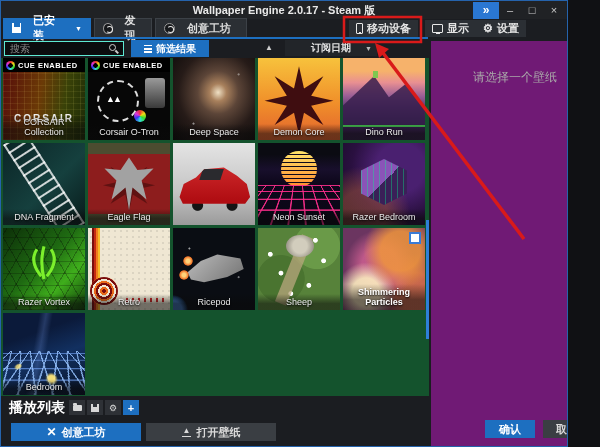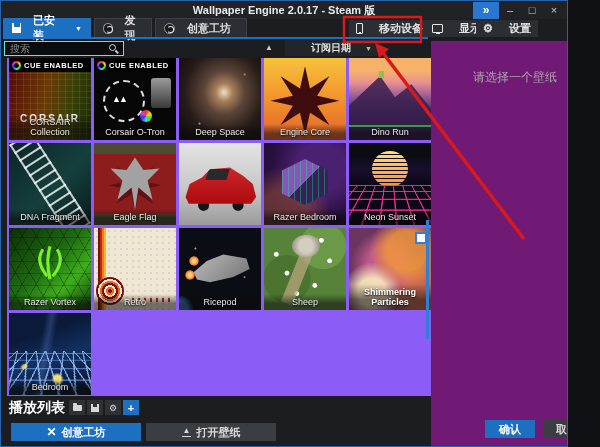--- a/index.html
+++ b/index.html
@@ -19,21 +19,21 @@
   .tabrow { position:absolute; left:2px; top:17px; height:19px; width:596px; }
   .tab { position:absolute; top:0; height:19px; display:flex; align-items:center; gap:12px; padding:0 8px;
          background:#2b2f34; border:1px solid #3c4147; border-bottom:none; color:#dcdcdc; font-size:11px; font-weight:bold; cursor:pointer; }
   .tab.active { background:#1d6fc0; border-color:#1d6fc0; color:#fff; }
   .tab-underline { position:absolute; left:2px; top:36px; width:425px; height:2px; background:#1d6fc0; }
   .caret { font-size:7px; color:#fff; }
   .icon-disk { width:10px; height:10px; background:#fff; position:relative; }
   .icon-disk::after { content:""; position:absolute; left:2px; top:0; width:6px; height:4px; background:#1d6fc0; }
   .icon-circle { width:11px; height:11px; border-radius:50%; background:#16181b; border:1px solid #9a9a9a; position:relative; }
   .icon-circle::after { content:""; position:absolute; left:2px; top:2px; width:5px; height:5px; border-radius:50%; border:1.5px solid #e8e8e8; border-left-color:transparent; }
-  .topbtn { position:absolute; top:2px; height:17px; display:flex; align-items:center; gap:16px; padding:0 7px;
+  .topbtn { position:absolute; top:2px; height:17px; display:flex; align-items:center; gap:4px; padding:0 7px;
             background:#2b2f34; color:#e3e3e3; font-size:11px; font-weight:bold; cursor:pointer; }
   .icon-phone { width:7px; height:11px; border:1px solid #e8e8e8; border-radius:1px; position:relative; }
   .icon-phone::after { content:""; position:absolute; bottom:0.5px; left:2px; width:2px; height:1px; background:#e8e8e8; }
   .icon-monitor { width:11px; height:9px; border:1px solid #e8e8e8; border-radius:1px; position:relative; }
   .icon-monitor::after { content:""; position:absolute; left:3px; bottom:-2px; width:4px; height:1px; background:#e8e8e8; }
   .icon-gear { color:#e8e8e8; font-size:11px; line-height:11px; }
   
   .toolbar { position:absolute; left:0; top:40px; width:430px; height:16px; }
   .search { position:absolute; left:3px; top:0; width:120px; height:15px; background:#0b0c0e; border:1px solid #5eead4;
             color:#cfcfcf; font-size:10px; padding:0 18px 0 5px; }
@@ -41,21 +41,21 @@
   .icon-mag { position:absolute; left:108px; top:3px; width:7px; height:7px; border:1.5px solid #cfcfcf; border-radius:50%; }
   .icon-mag::after { content:""; position:absolute; left:5px; top:6px; width:4px; height:1.5px; background:#cfcfcf; transform:rotate(45deg); }
   .filter-btn { position:absolute; left:130px; top:-1px; width:78px; height:17px; background:#1d6fc0; color:#fff; font-size:10px; font-weight:bold;
                 display:flex; align-items:center; justify-content:center; gap:4px; cursor:pointer; }
   .icon-filter { width:8px; height:8px; background:repeating-linear-gradient(180deg,#fff 0 1.5px,transparent 1.5px 3.2px); }
   .sort-asc { position:absolute; left:260px; top:2px; width:16px; height:12px; color:#cfcfcf; font-size:8px; text-align:center; cursor:pointer; }
   .sort-dd { position:absolute; left:284px; top:-1px; width:92px; height:16px; background:#222529; color:#e3e3e3; font-size:10px; font-weight:bold;
              display:flex; align-items:center; justify-content:center; cursor:pointer; }
   .sort-dd .caret { position:absolute; right:5px; color:#bbb; }
   
-  .gridarea { position:absolute; left:6px; top:57px; width:428px; height:338px; background:#8b5cf6; }
+  .gridarea { position:absolute; left:0; top:57px; width:428px; height:338px; background:#14532d; }
   .grid { position:absolute; left:2px; top:0; display:grid; grid-template-columns:repeat(5,82px); grid-auto-rows:82px; gap:3px; }
   .tile { position:relative; overflow:hidden; cursor:pointer; background:#222; }
   .tile.selected { outline:2px solid #2f7fd8; outline-offset:-2px; }
   .tlabel { position:absolute; left:0; bottom:0; width:100%; text-align:center; color:#eaeaea; font-size:9px; padding:3px 0 3px;
             background:linear-gradient(180deg,rgba(10,10,10,0) 0,rgba(10,10,10,.55) 60%); text-shadow:0 1px 2px #000;margin-top:8px; }
   .tile.selected .tlabel { font-weight:bold; color:#fff; }
   .banner { position:absolute; left:0; top:0; width:100%; height:14px; background:#000; display:flex; align-items:center; gap:3px; padding-left:3px; z-index:2; }
   .banner .ring { width:9px; height:9px; border-radius:50%;
     background:radial-gradient(circle,#000 0 2px,transparent 2.5px),conic-gradient(#e33,#ed1,#3d3,#3dd,#33e,#d3d,#e33); }
   .banner .btxt { color:#fff; font-size:7.5px; font-weight:bold; letter-spacing:.5px; }
@@ -234,20 +234,24 @@
     <div class="topbtn" style="left:473px;">
       <span class="icon-gear">⚙</span>
       <span>设置</span>
     </div>
   </div>
   <div class="tab-underline"></div>
 
   <div class="toolbar">
     <input class="search" type="text" placeholder="搜索" style="">
     <span class="icon-mag"></span>
+    <div class="filter-btn">
+      <span class="icon-filter"></span>
+      <span>筛选结果</span>
+    </div>
     <div class="sort-asc">▲</div>
     <div class="sort-dd">
       <span>订阅日期</span>
       <span class="caret">▼</span>
     </div>
   </div>
 
   <div class="gridarea">
     <div class="grid">
 
@@ -277,21 +281,21 @@
 
       <div class="tile t3">
         <div class="art"></div>
         <div class="tlabel">Deep Space</div>
       </div>
 
       <div class="tile t4">
         <div class="art">
           <div class="spike"></div>
         </div>
-        <div class="tlabel">Engine Core</div>
+        <div class="tlabel">Demon Core</div>
       </div>
 
       <div class="tile t5">
         <div class="art">
           <div class="mtn"></div>
           <div class="dino"></div>
           <div class="strip"></div>
         </div>
         <div class="tlabel">Dino Run</div>
       </div>
@@ -310,33 +314,33 @@
         </div>
         <div class="tlabel">Eagle Flag</div>
       </div>
 
       <div class="tile t8">
         <div class="art">
           <div class="car"></div>
         </div>
       </div>
 
-      <div class="tile t10">
-        <div class="art">
-          <div class="cube"></div>
-        </div>
-        <div class="tlabel">Razer Bedroom</div>
-      </div>
-
       <div class="tile t9">
         <div class="art">
           <div class="sun"></div>
           <div class="ngrid"></div>
         </div>
         <div class="tlabel">Neon Sunset</div>
+      </div>
+
+      <div class="tile t10">
+        <div class="art">
+          <div class="cube"></div>
+        </div>
+        <div class="tlabel">Razer Bedroom</div>
       </div>
 
       <div class="tile t11">
         <div class="art">
           <svg class="rlogo" viewBox="0 0 24 28">
             <path d="M7 5 C3 11 5 18 10 24" fill="none" stroke="#7cf02c" stroke-width="2.2"></path>
             <path d="M12 3 C10 10 10 18 12 26" fill="none" stroke="#7cf02c" stroke-width="2.2"></path>
             <path d="M17 5 C21 11 19 18 14 24" fill="none" stroke="#7cf02c" stroke-width="2.2"></path>
           </svg>
         </div>

